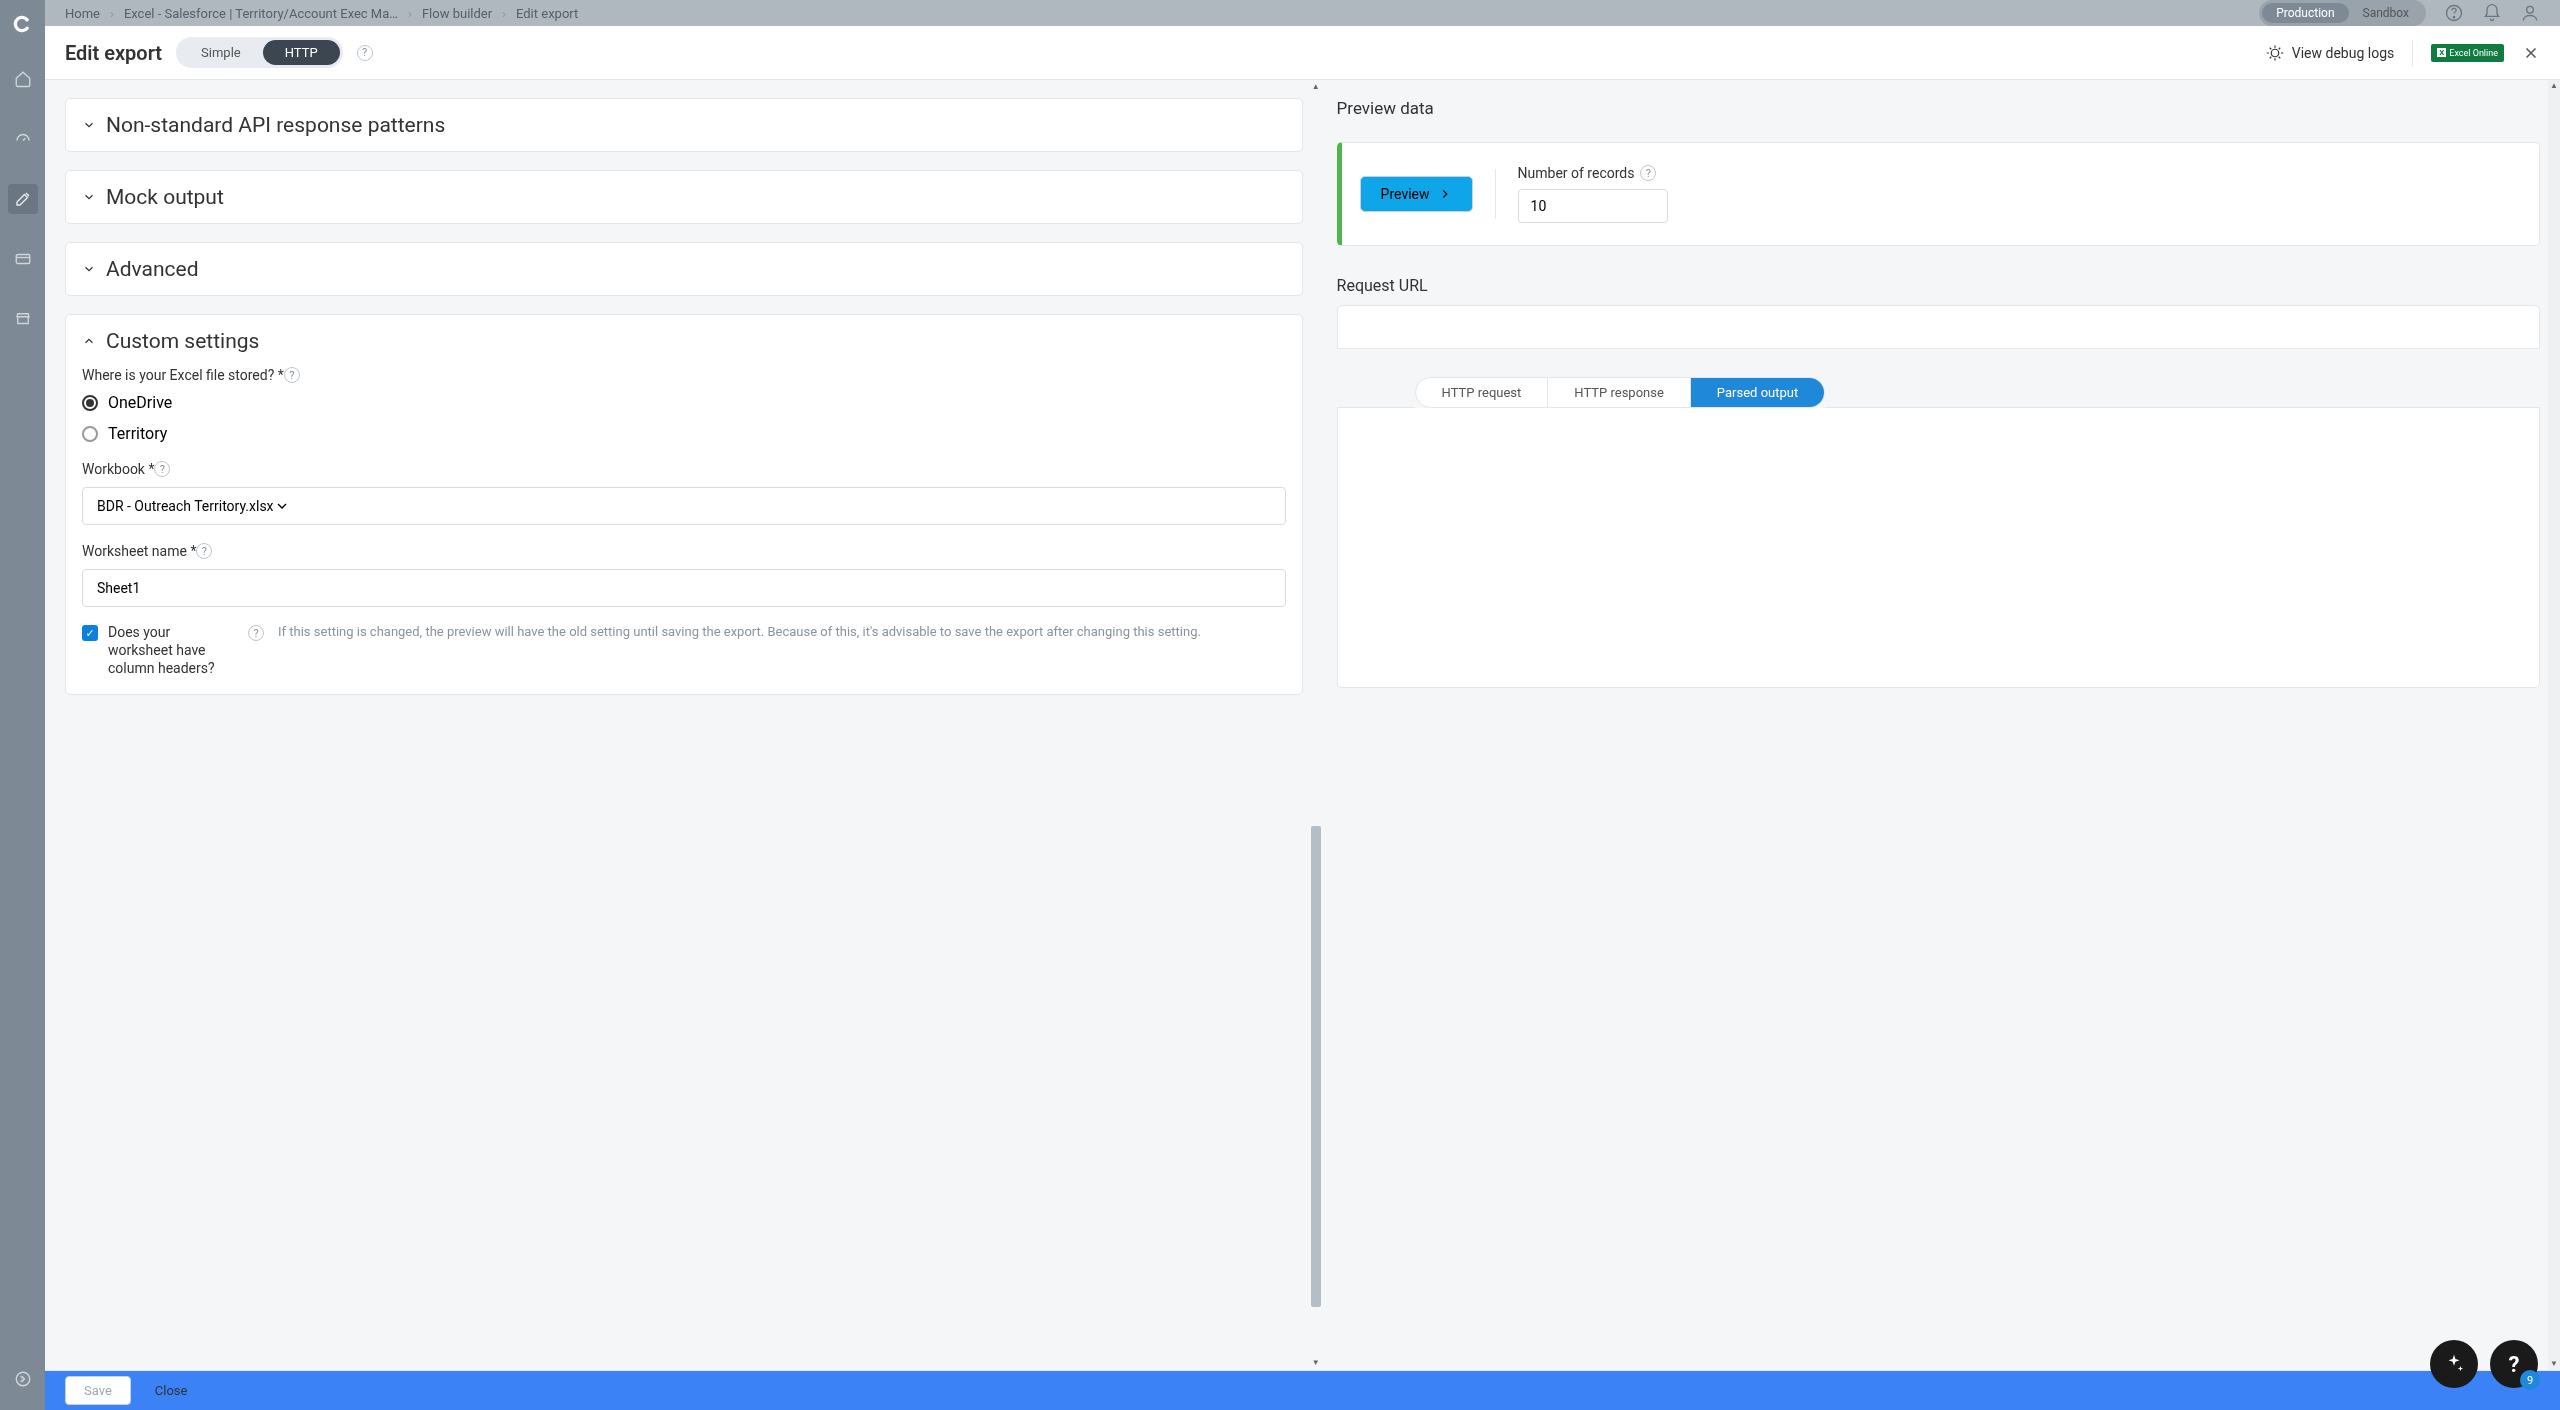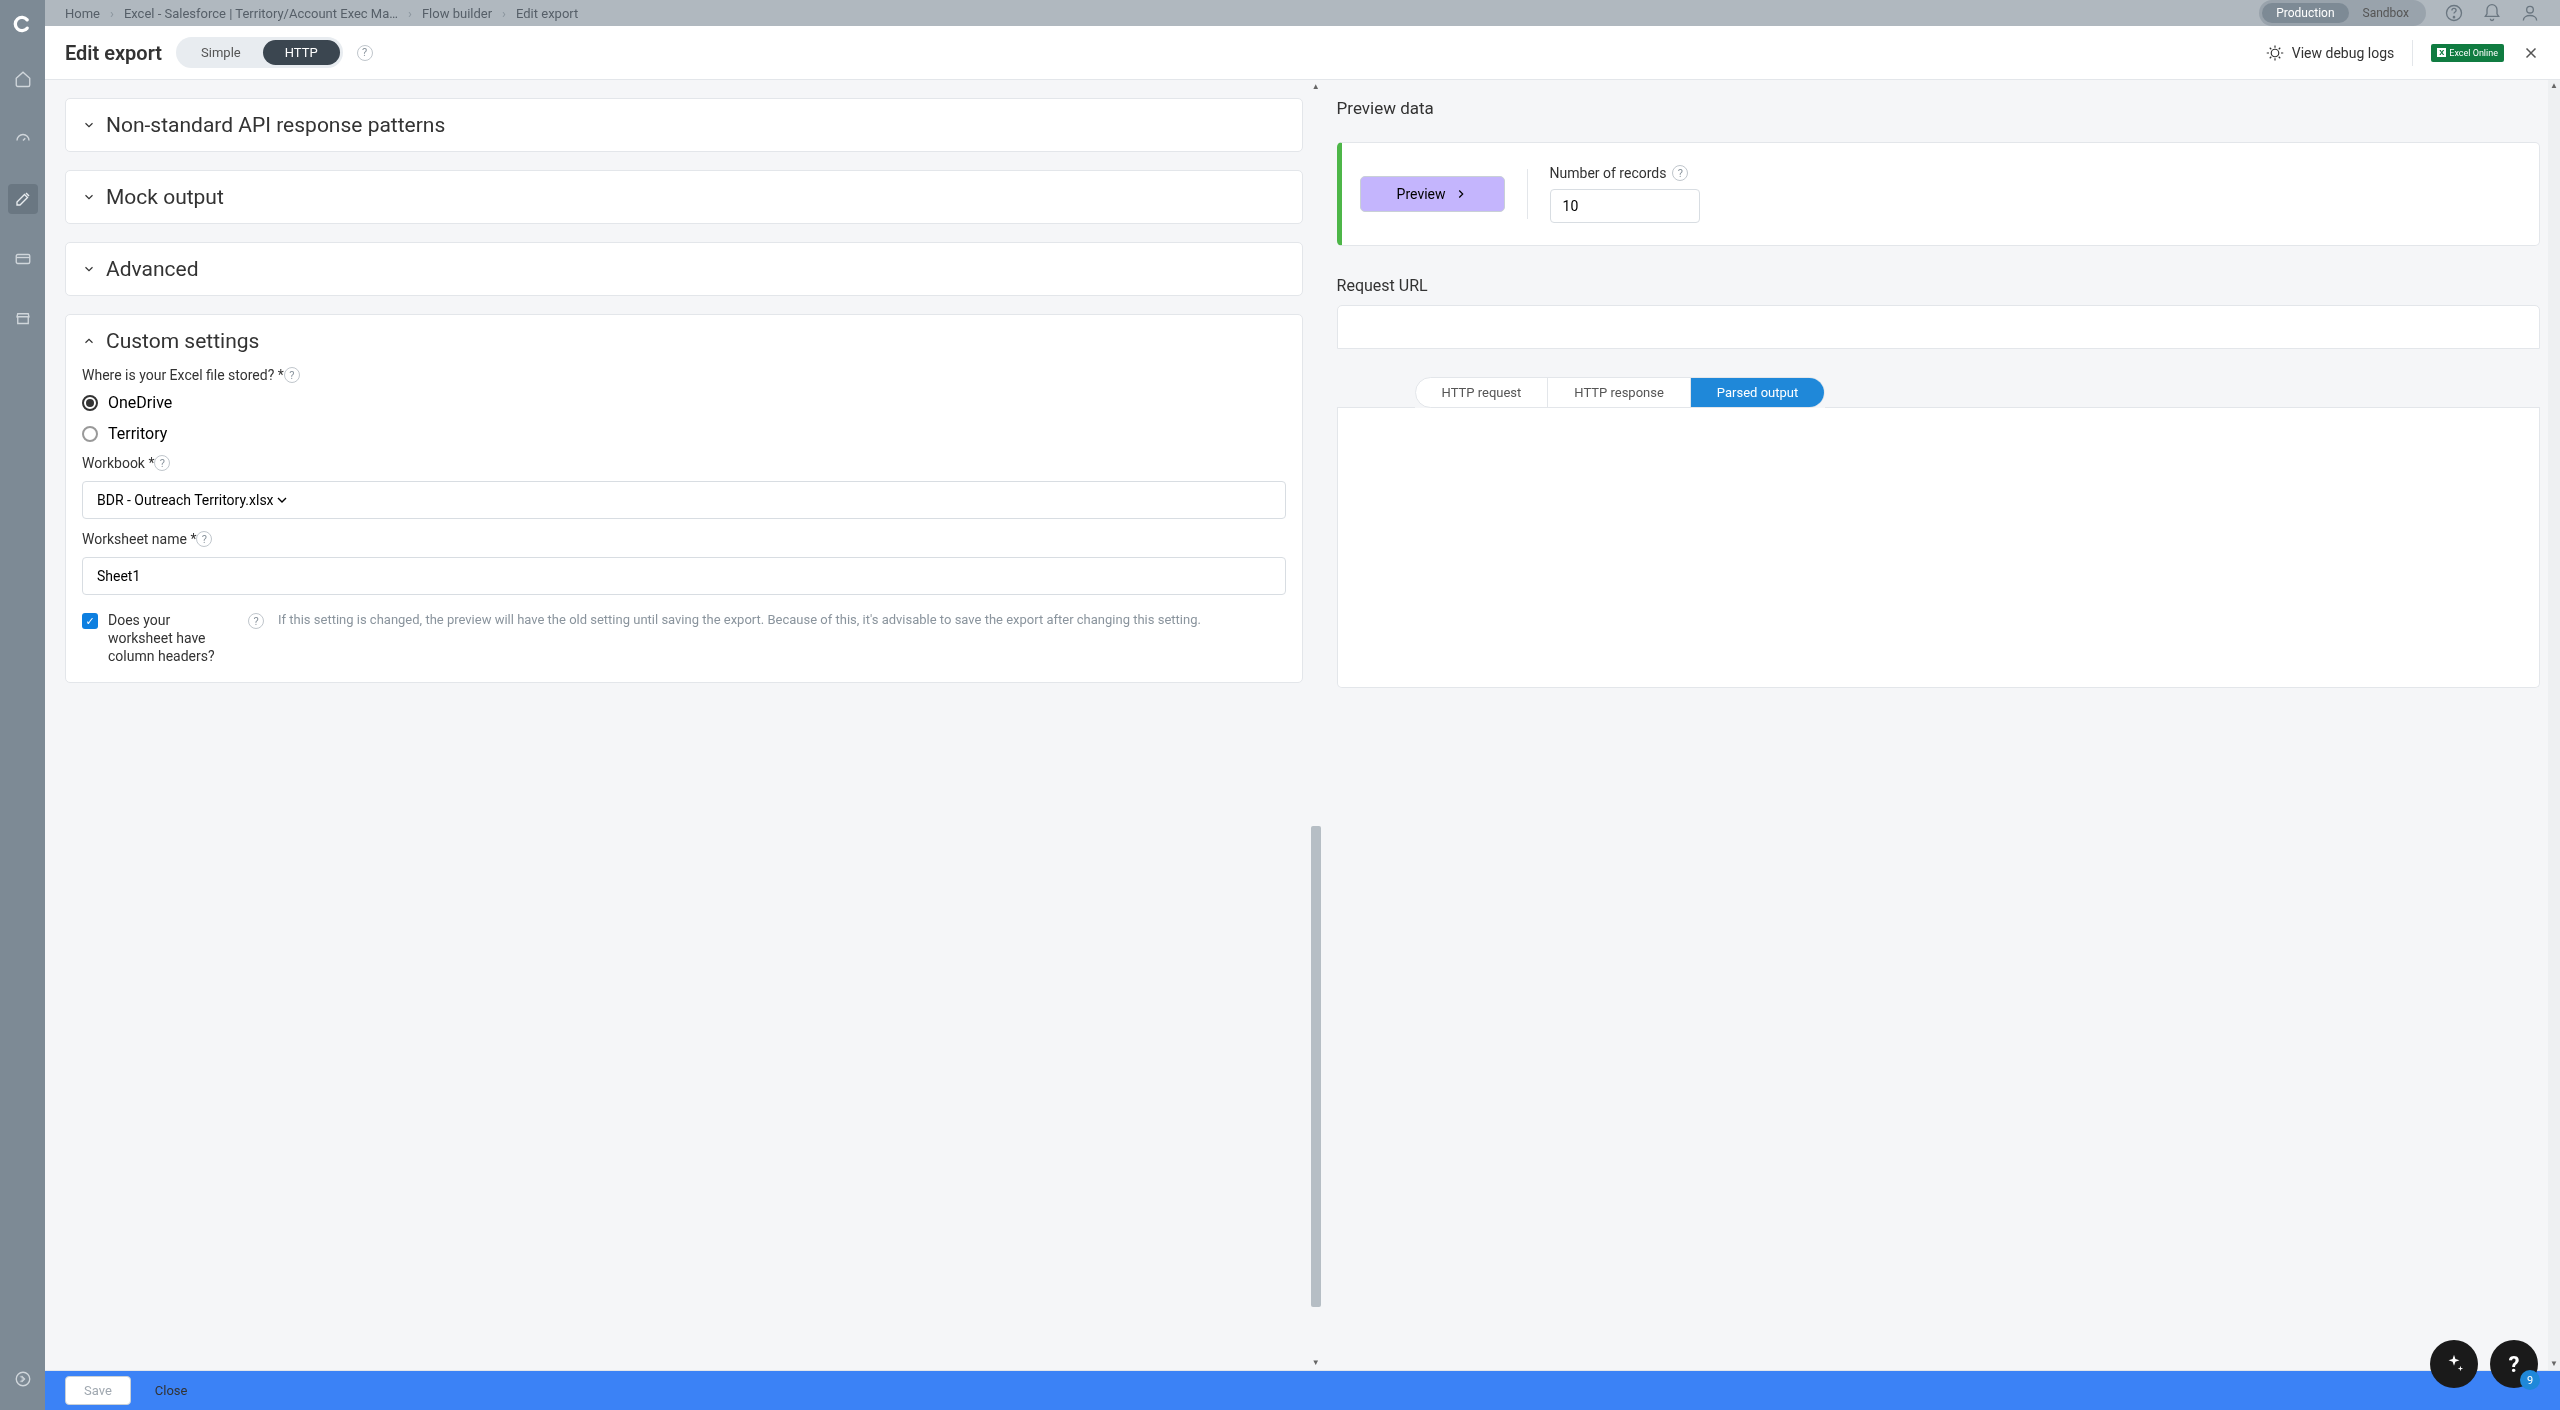--- a/index.html
+++ b/index.html
@@ -48,33 +48,33 @@
     .panel-header { display: flex; align-items: center; gap: 10px; padding: 14px 16px; cursor: pointer; font-size: 21px; color: #333; }
     .chevron { width: 14px; height: 14px; display: flex; align-items: center; justify-content: center; }
     .panel-body { padding: 0 16px 16px 16px; }
     
     .field-label { font-size: 14px; color: #333; display: flex; align-items: center; margin-bottom: 10px; }
     .radio-row { display: flex; align-items: center; gap: 10px; margin-bottom: 12px; cursor: pointer; }
     .radio-circle { width: 16px; height: 16px; border-radius: 50%; border: 2px solid #333; display: flex; align-items: center; justify-content: center; }
     .radio-circle.checked::after { content: ''; width: 8px; height: 8px; border-radius: 50%; background: #333; }
     .radio-circle.unchecked { border-color: #999; }
     
-    .field-group { margin-top: 12px; }
+    .field-group { margin-top: 18px; }
     .select-field { width: 100%; border: 1px solid #d8dde2; border-radius: 4px; padding: 10px 14px; font-size: 14px; background: #fff; display: flex; justify-content: flex-start; align-items: center; cursor: pointer; }
     .text-field { width: 100%; border: 1px solid #d8dde2; border-radius: 4px; padding: 10px 14px; font-size: 14px; background: #fff; }
     
     .checkbox-row { display: flex; align-items: flex-start; gap: 10px; margin-top: 16px; }
     .checkbox { width: 16px; height: 16px; background: #0d7fe0; border-radius: 3px; display: flex; align-items: center; justify-content: center; color: #fff; font-size: 11px; flex-shrink: 0; margin-top: 2px; }
     .checkbox-label { font-size: 14px; color: #333; line-height: 1.3; width: 130px; }
     .checkbox-help { font-size: 13px; color: #8a949d; line-height: 1.45; margin-left: 4px; flex: 1; }
     
     
     .preview-title { font-size: 17px; color: #333; margin-bottom: 24px; }
     .preview-card { background: #fff; border: 1px solid #e3e6ea; border-radius: 5px; padding: 22px 22px 22px 18px; display: flex; align-items: center; gap: 22px; border-left: 5px solid #4db648; margin-bottom: 30px; }
-    .preview-btn { border: 1px solid #c9d0d6; background: #c4b5fd; padding: 9px 36px; border-radius: 5px; font-size: 14px; cursor: pointer; display: flex; align-items: center; gap: 8px; }
+    .preview-btn { border: 1px solid #c9d0d6; background: #0ea5e9; padding: 9px 20px; border-radius: 5px; font-size: 14px; cursor: pointer; display: flex; align-items: center; gap: 8px; }
     .records-group { display: flex; flex-direction: column; gap: 8px; }
     .records-label { font-size: 14px; color: #333; display: flex; align-items: center; gap: 6px; }
     .records-input { border: 1px solid #d8dde2; border-radius: 4px; padding: 8px 12px; font-size: 14px; width: 150px; }
     
     .url-label { font-size: 16px; color: #333; margin-bottom: 10px; }
     .url-box { background: #fff; border: 1px solid #e3e6ea; border-radius: 5px 5px 0 0; height: 44px; margin-bottom: 28px; }
     
     .tabs-container { display: flex; margin-bottom: 0; }
     .tabs-spacer { flex: 1; border-bottom: 1px solid #e3e6ea; }
     .tabs { display: flex; border: 1px solid #e3e6ea; border-radius: 16px; overflow: hidden; background: #fff; }

